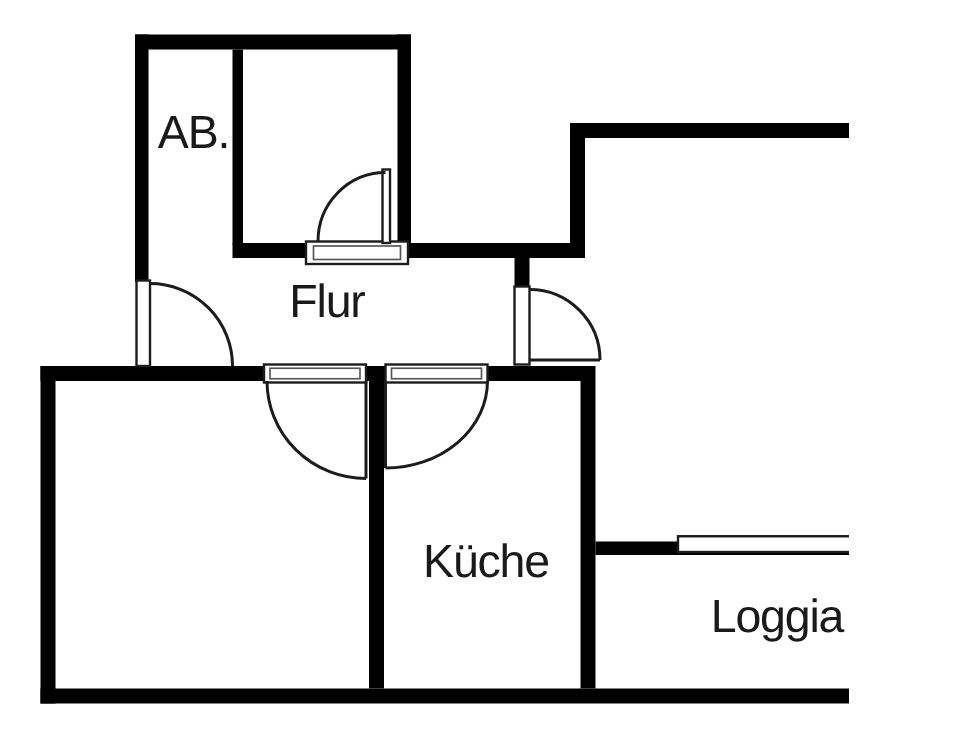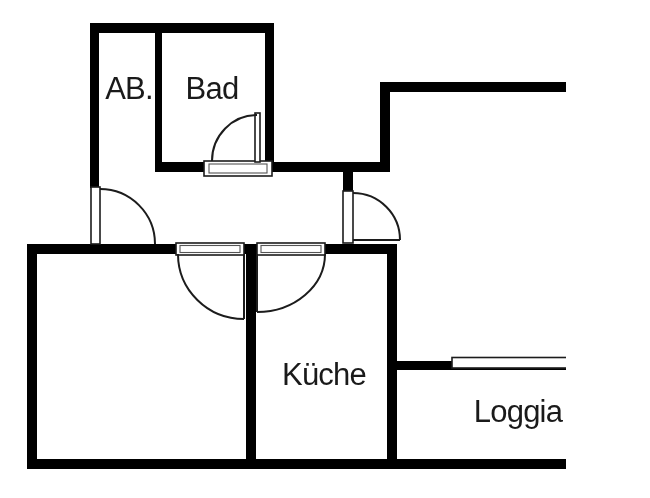--- a/index.html
+++ b/index.html
@@ -99,16 +99,16 @@
       <rect class="frame" x="257" y="243" width="68" height="12"></rect>
       <rect class="frame-inner" x="261" y="245.5" width="60" height="7"></rect>
       <path class="leaf" d="M 257,254 L 257,312"></path>
       <path class="thin" d="M 257,312 A 68,58 0 0 0 325,254"></path>
     </g>
 
     <rect class="frame" x="452" y="357.5" width="125" height="10.5"></rect>
   </svg>
 
   <div class="label" style="left:129px;top:88px">AB.</div>
-  <div class="label" style="left:212px;top:88px">Bad</div>
+  <div class="label" style="left:218px;top:201px">Flur</div>
   <div class="label" style="left:518px;top:411px">Loggia</div>
   <div class="label" style="left:324px;top:374px">Küche</div>
 </div>
 
 </body></html>

